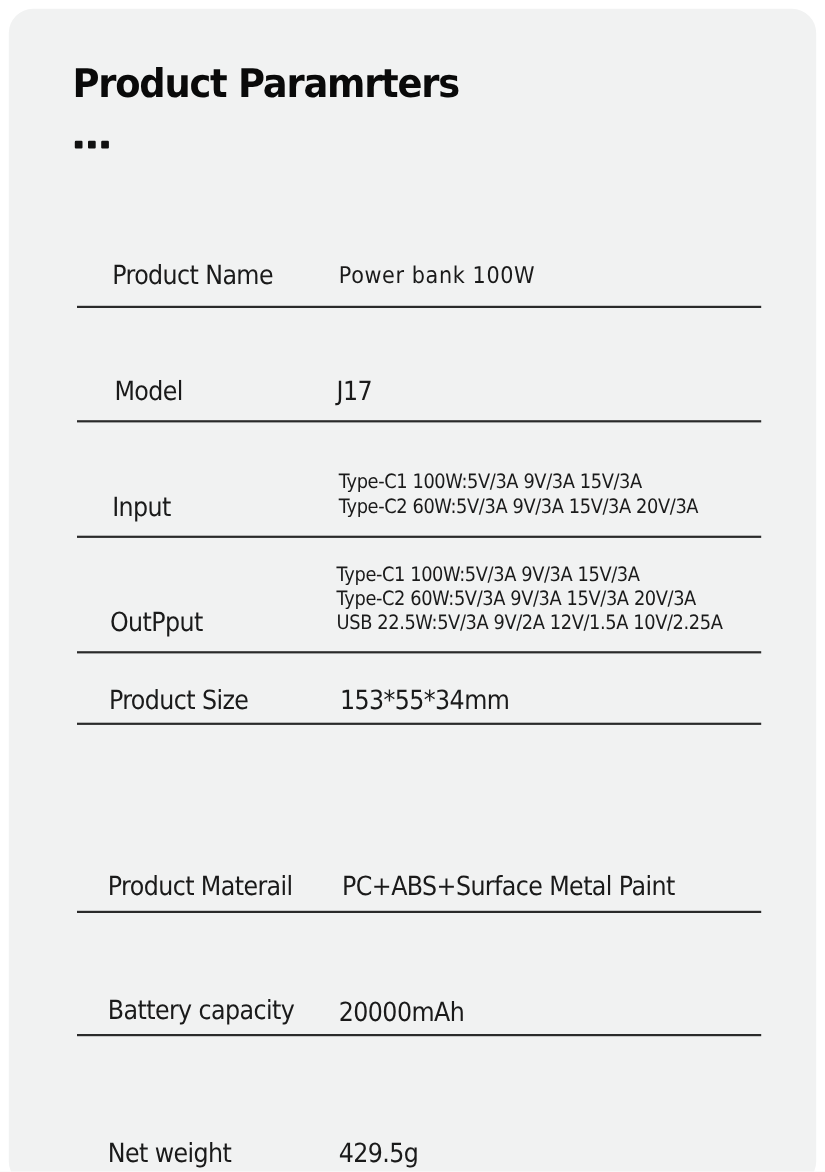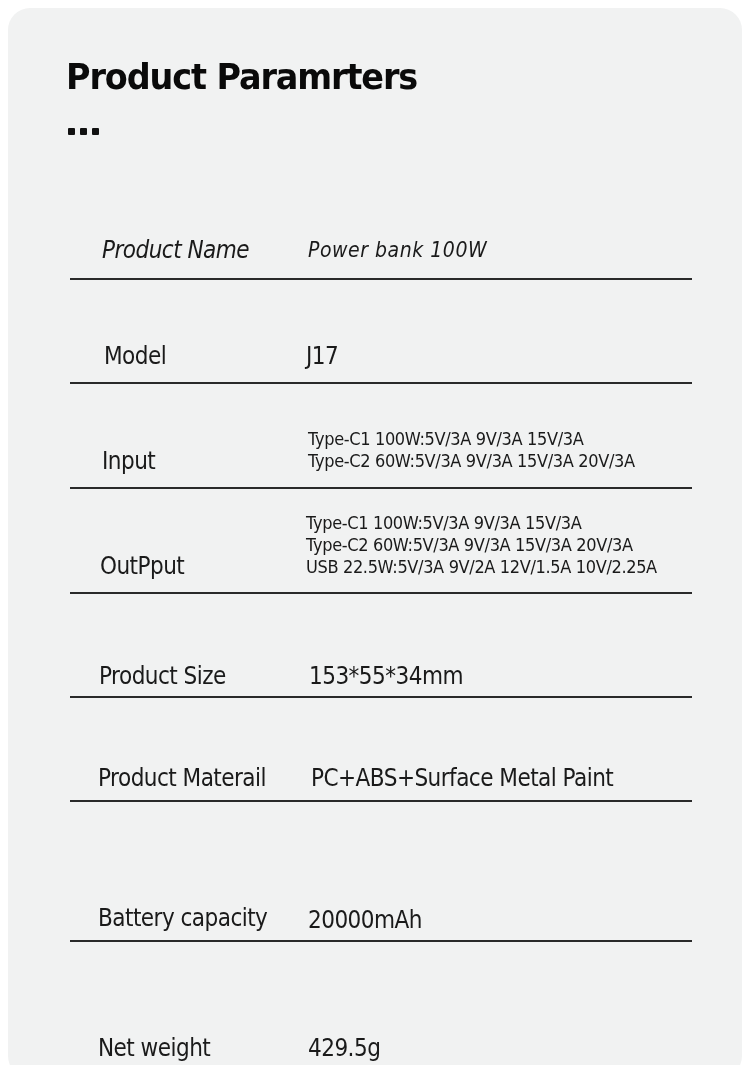--- a/index.html
+++ b/index.html
@@ -91,21 +91,21 @@
 
 <div class="card"></div>
 
 <h1 class="title">Product Paramrters</h1>
 <div class="dots">
   <div class="dot"></div>
   <div class="dot"></div>
   <div class="dot"></div>
 </div>
 
-<div class="row" style="top:230px;height:48px;font-style:italic;">
+<div class="row" style="top:230px;height:48px;">
   <span class="label" style="left:32px;top:6px;">Product Name</span>
   <span class="value" style="left:238px;top:8px;font-size:21px;letter-spacing:0.6px;">
     <span class="line">Power bank 100W</span>
   </span>
 </div>
 
 <div class="row" style="top:334px;height:48px;">
   <span class="label" style="left:34px;top:8px;">Model</span>
   <span class="value" style="left:236px;top:8px;">
     <span class="line">J17</span>
@@ -122,28 +122,28 @@
 
 <div class="row" style="top:508px;height:84px;">
   <span class="label" style="left:30px;top:44px;">OutPput</span>
   <span class="value small" style="left:236px;top:4px;">
     <span class="line">Type-C1 100W:5V/3A 9V/3A 15V/3A</span>
     <span class="line">Type-C2 60W:5V/3A 9V/3A 15V/3A 20V/3A</span>
     <span class="line">USB 22.5W:5V/3A 9V/2A 12V/1.5A 10V/2.25A</span>
   </span>
 </div>
 
-<div class="row" style="top:656px;height:40px;">
+<div class="row" style="top:617px;height:40px;">
   <span class="label" style="left:29px;top:6px;">Product Size</span>
   <span class="value" style="left:239px;top:6px;">
     <span class="line">153*55*34mm</span>
   </span>
 </div>
 
-<div class="row" style="top:760px;height:40px;">
+<div class="row" style="top:788px;height:40px;">
   <span class="label" style="left:28px;top:4px;">Product Materail</span>
   <span class="value" style="left:241px;top:4px;">
     <span class="line">PC+ABS+Surface Metal Paint</span>
   </span>
 </div>
 
 <div class="row" style="top:900px;height:40px;">
   <span class="label" style="left:28px;top:4px;">Battery capacity</span>
   <span class="value" style="left:238px;top:6px;">
     <span class="line">20000mAh</span>

